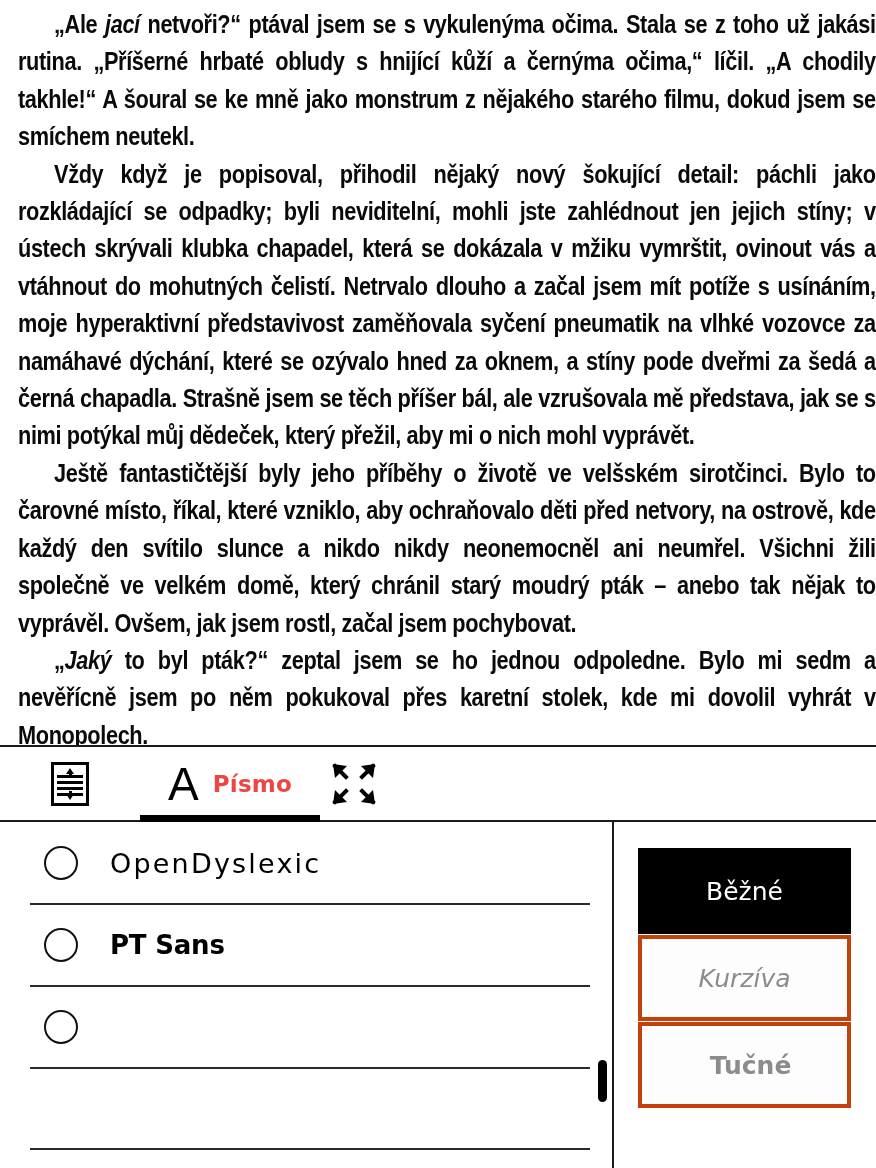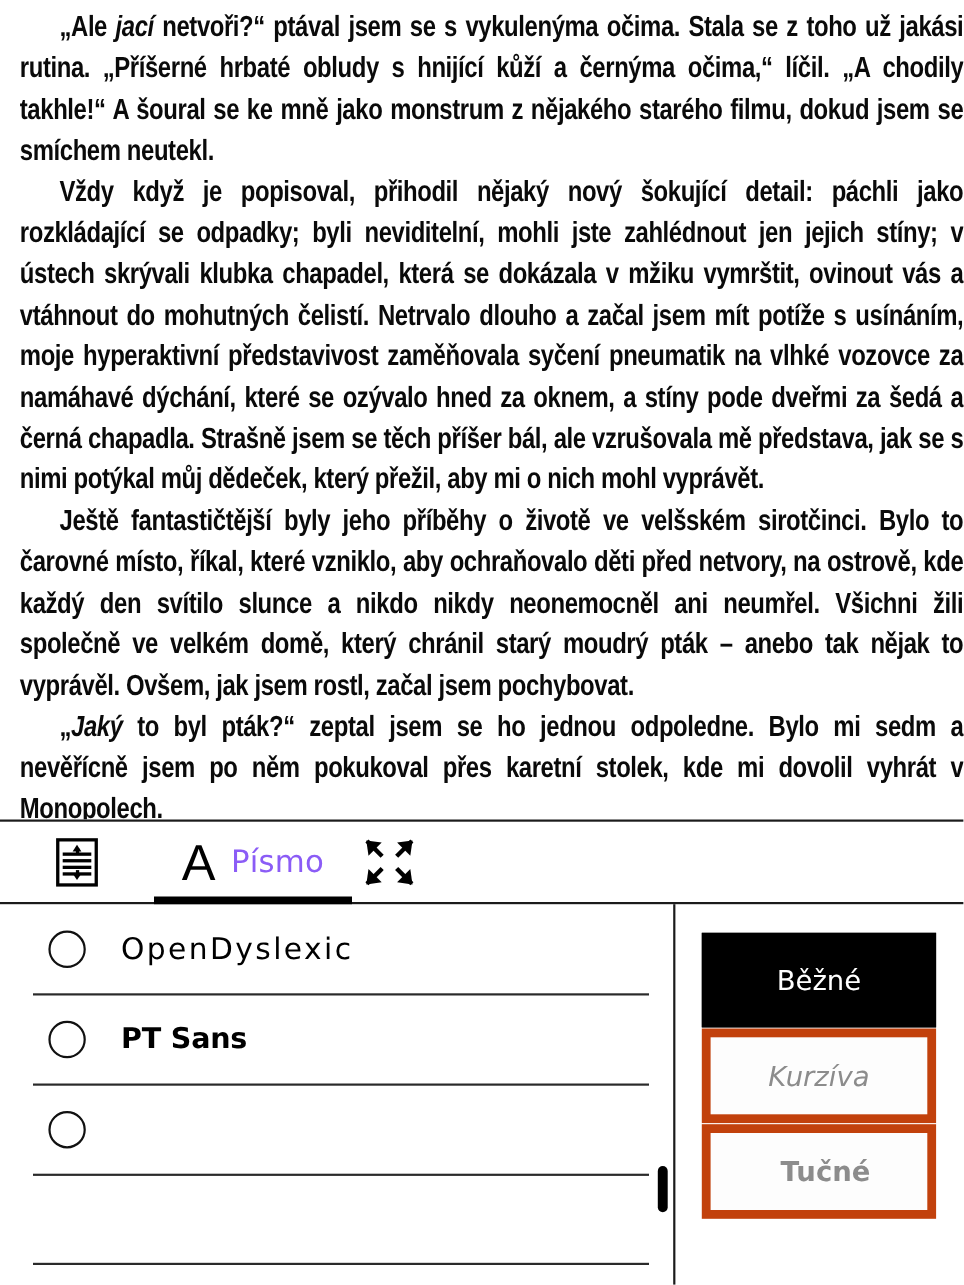--- a/index.html
+++ b/index.html
@@ -122,23 +122,23 @@
   .glyph-A {
     font-family: "Liberation Sans", sans-serif;
     font-size: 46px;
     font-weight: 400;
     line-height: 1;
     color: #000;
     letter-spacing: 0;
   }
   .tab-label {
     font-family: "DejaVu Sans", sans-serif;
-    font-size: 28px;
-    font-weight: 400;
-    color: #8b5cf6;
+    font-size: 23px;
+    font-weight: 700;
+    color: #ef4444;
     letter-spacing: 0.2px;
   }
   #font-tab-underline {
     position: absolute;
     left: 140px;
     bottom: -2px;
     width: 180px;
     height: 7px;
     background: #000;
   }
@@ -255,21 +255,21 @@
     padding: 26px 25px 0 26px;
     box-sizing: border-box;
   }
   .style-btn {
     width: 100%;
     height: 86px;
     box-sizing: border-box;
     display: flex;
     align-items: center;
     justify-content: center;
-    border: 8px solid #c2410c;
+    border: 4px solid #c2410c;
     background: #fdfdfd;
     font-size: 25px;
     color: #8c8c8c;
     cursor: pointer;
     margin-bottom: 1px;
     font-family: "DejaVu Sans", sans-serif;
   }
   .style-btn.selected {
     background: #000;
     color: #fff;

